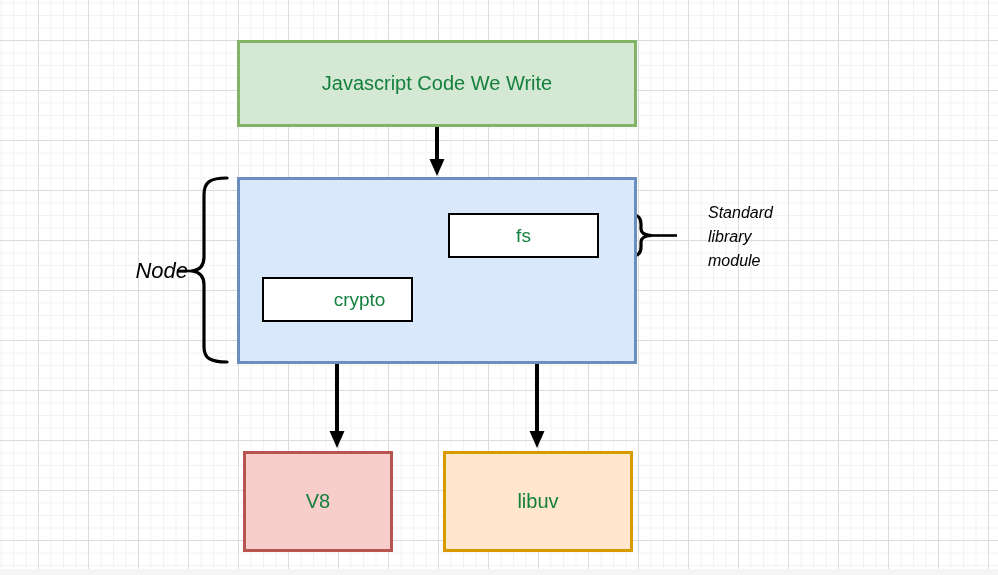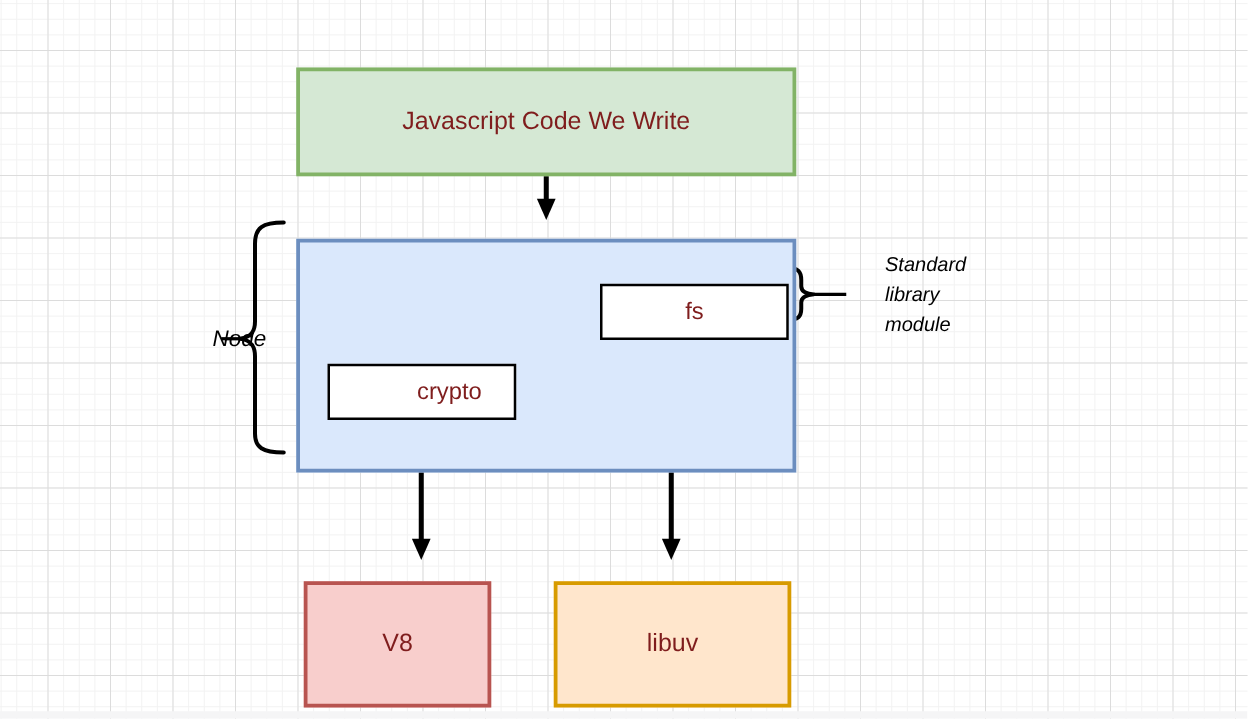--- a/index.html
+++ b/index.html
@@ -34,42 +34,41 @@
   .brace { stroke-width: 3.2px; stroke-linecap: round; stroke-linejoin: round; }
   .dash { stroke-width: 2.6px; }
   .arrowhead { fill: var(--connector, #000); stroke: none; }
   .box {
     position: absolute;
     box-sizing: border-box;
     display: flex;
     align-items: center;
     justify-content: center;
     text-align: center;
-    color: #7f1d1d;
-    margin-top: 14px;
+    color: #15803d;
   }
   .box-green {
     left: 237px; top: 40px; width: 400px; height: 87px;
     background: var(--green-fill, #d5e8d4);
     border: 3px solid var(--green-border, #82b366);
     font-size: 20px;
   }
   .box-blue {
     left: 237px; top: 177px; width: 400px; height: 187px;
     background: var(--blue-fill, #dae8fc);
     border: 3px solid var(--blue-border, #6c8ebf);
   }
   .box-module {
     width: 151px; height: 45px;
     background: var(--module-fill, #ffffff);
     border: 2.5px solid var(--module-border, #000000);
     font-size: 19px;
   }
   .mod-http   { left: 262px; top: 213px; }
-  .mod-fs     { left: 480px; top: 213px; }
+  .mod-fs     { left: 448px; top: 213px; }
   .mod-crypto { left: 262px; top: 277px; padding-left: 44px; }
   .mod-path   { left: 462px; top: 277px; }
   .box-red {
     left: 243px; top: 451px; width: 150px; height: 101px;
     background: var(--red-fill, #f8cecc);
     border: 3px solid var(--red-border, #b85450);
     font-size: 20px;
   }
   .box-orange {
     left: 443px; top: 451px; width: 190px; height: 101px;
@@ -78,22 +77,22 @@
     font-size: 20px;
     text-align: center;
   }
   .side-label {
     position: absolute;
     font-style: italic;
     color: #000000;
     padding-left: 20px;
   }
   .node-label {
-    left: 119px; top: 260px; width: 74px; height: 22px;
-    font-size: 18px;
+    left: 94px; top: 260px; width: 74px; height: 22px;
+    font-size: 22px;
     text-align: right;
     line-height: 22px;
   }
   .stdlib-label {
     left: 688px; top: 201px; width: 96px;
     font-size: 16px;
     line-height: 24px;
     text-align: left;
   }
   .canvas-edge {

